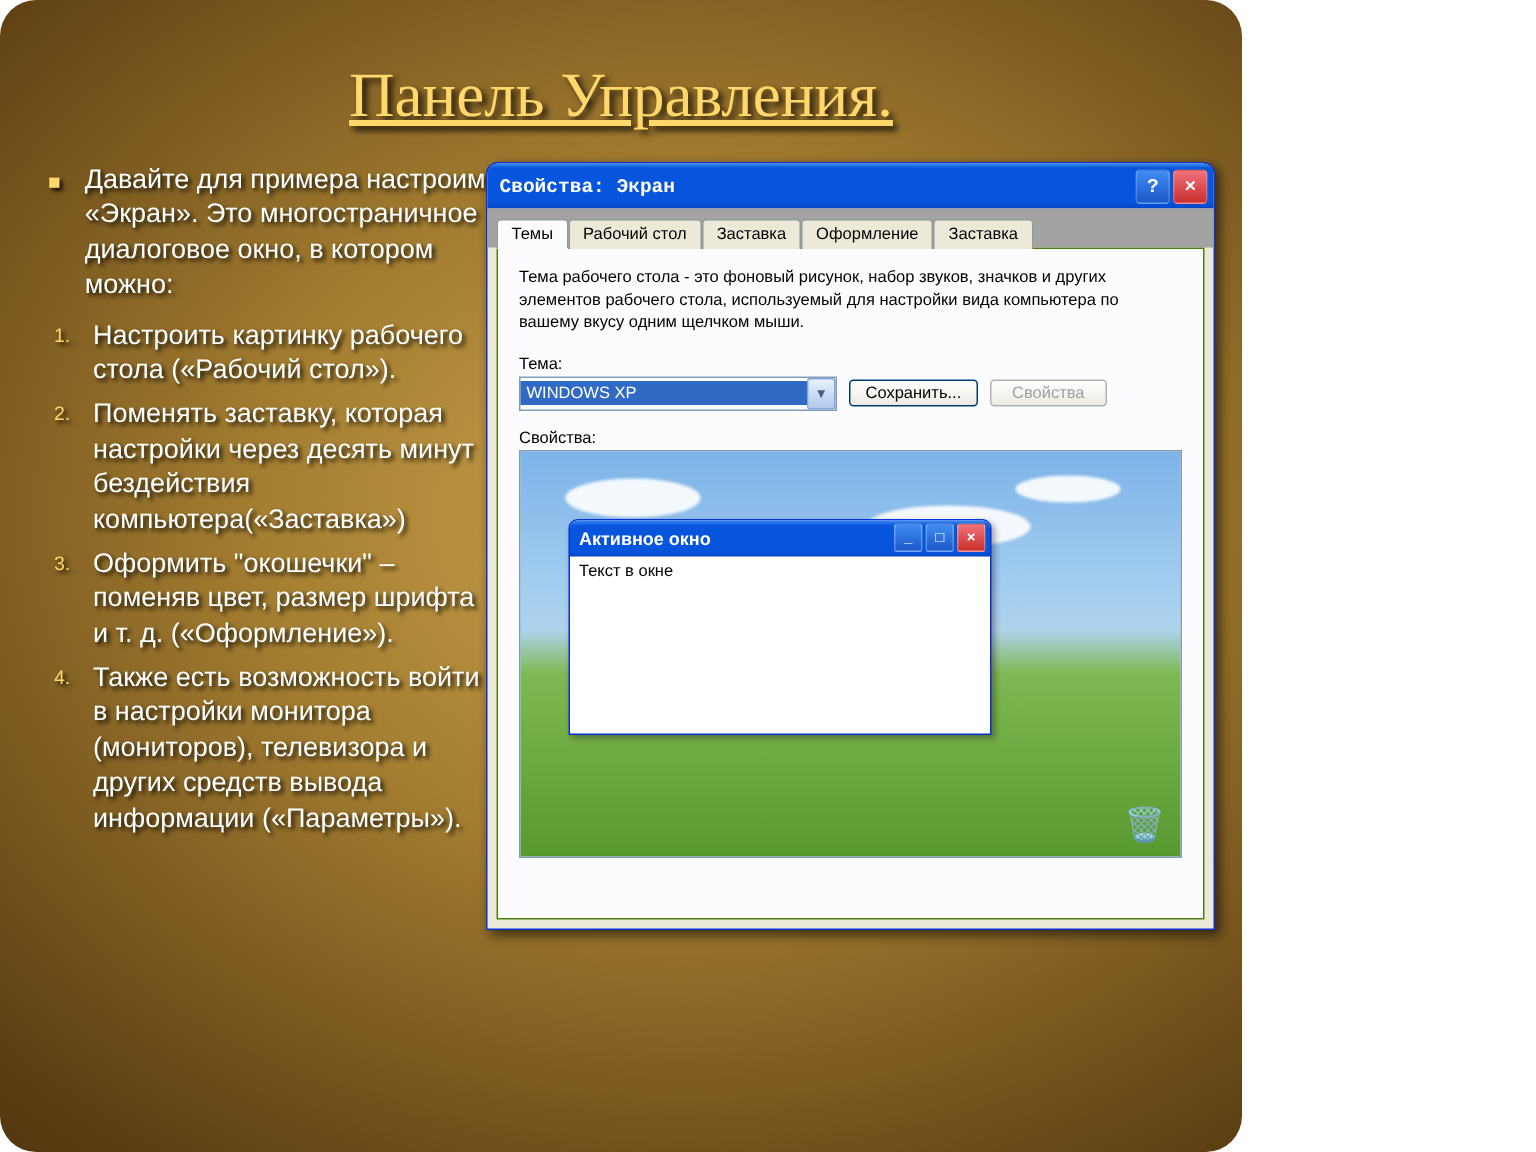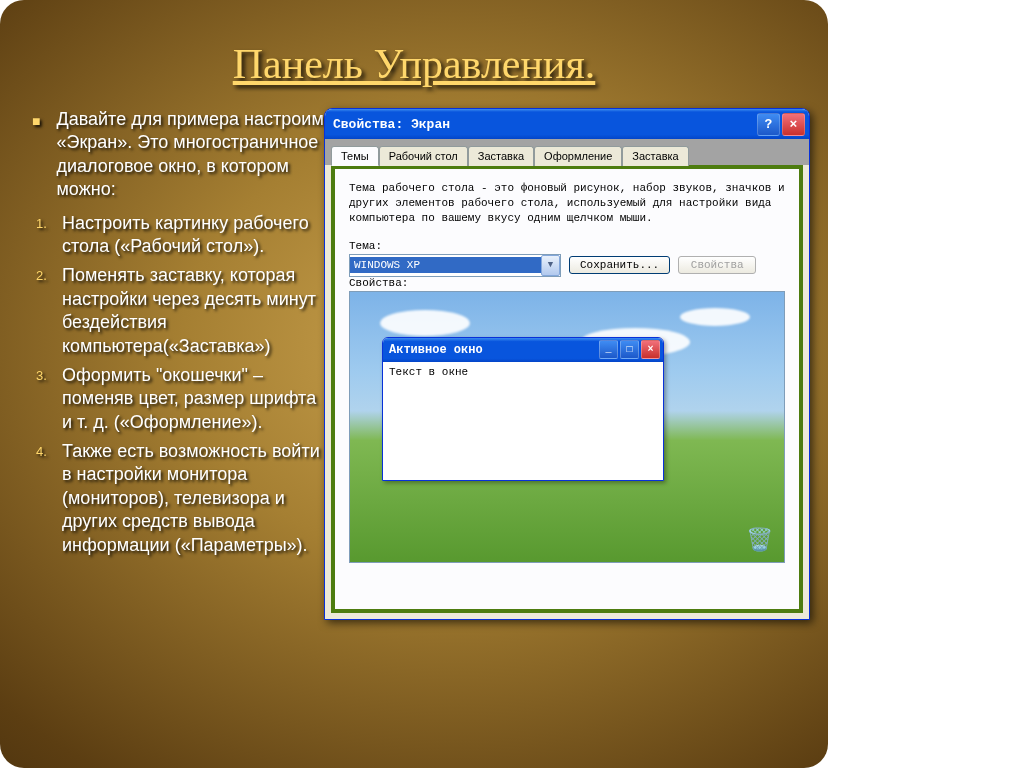--- a/index.html
+++ b/index.html
@@ -127,37 +127,37 @@
     position: relative;
     top: 1px;
   }
   .tab.active {
     background: #fcfcfe;
     border-bottom: 1px solid #fcfcfe;
     z-index: 2;
   }
   .tabpanel {
     margin: 0 6px 6px 6px;
-    border: 4px solid #4d7c0f;
+    border: 1px solid #4d7c0f;
     background: #fcfcfe;
     padding: 12px 14px 14px 14px;
     min-height: 448px;
     box-sizing: border-box;
-    font-family: Liberation Mono, monospace;
   }
   .desc {
     font-size: 11px;
     line-height: 1.35;
     margin-bottom: 14px;
   }
   .field-label { font-size: 11px; margin-bottom: 2px; }
   .theme-row {
     display: flex;
     align-items: center;
     gap: 8px;
+    margin-bottom: 12px;
   }
   .combo {
     border: 1px solid #7f9db9;
     height: 21px;
     width: 210px;
     display: flex;
     align-items: center;
     background: #fff;
     font-size: 11px;
   }

